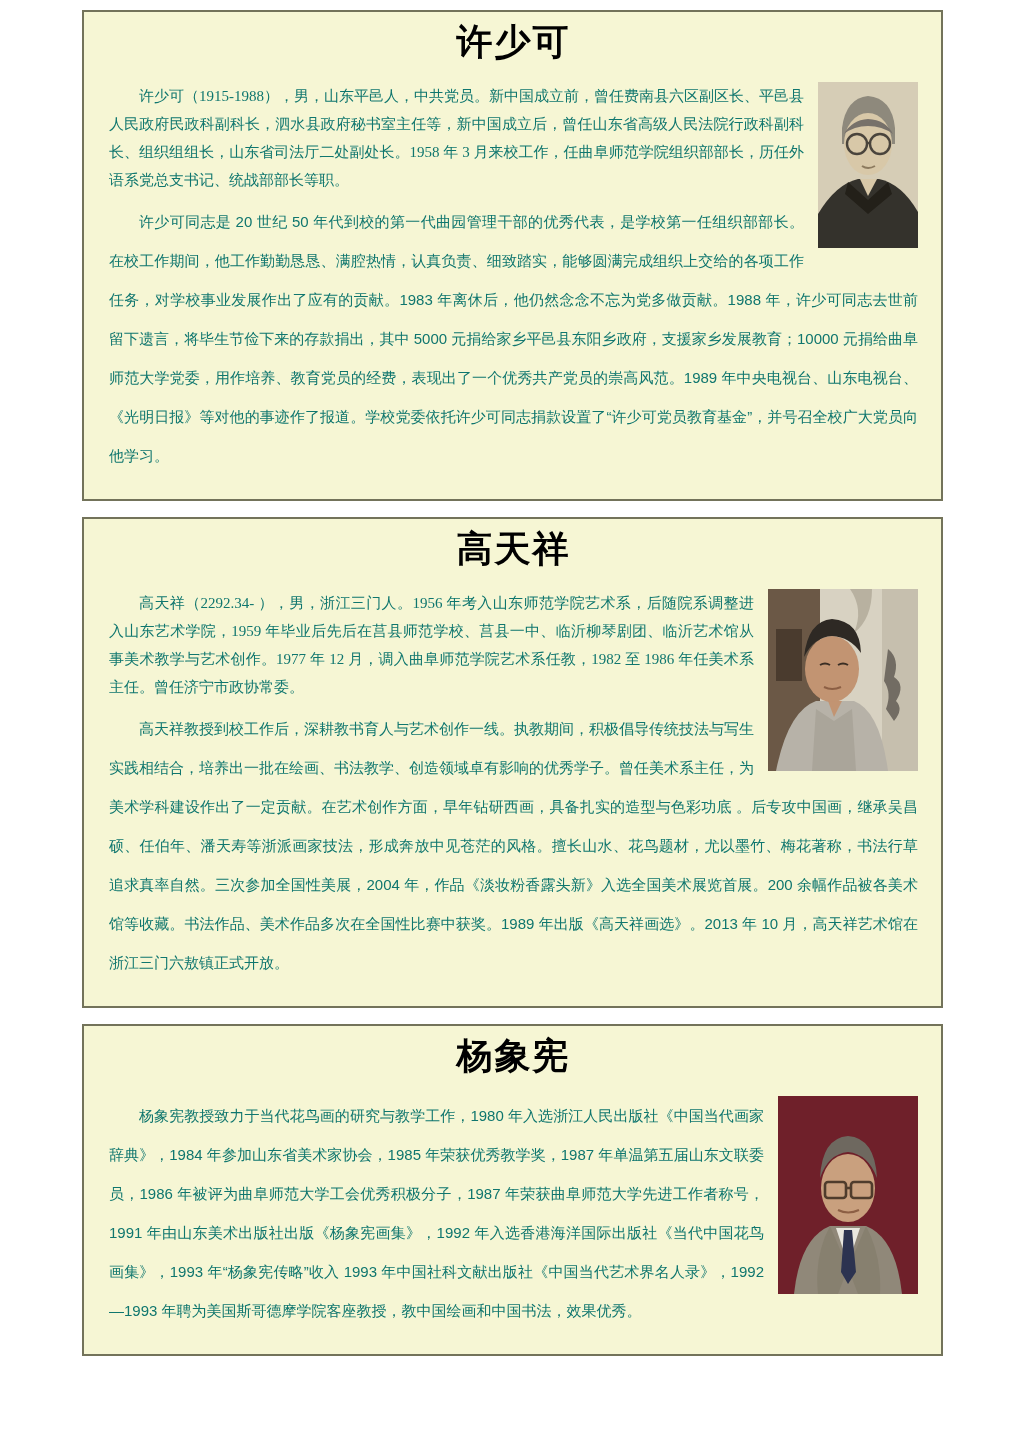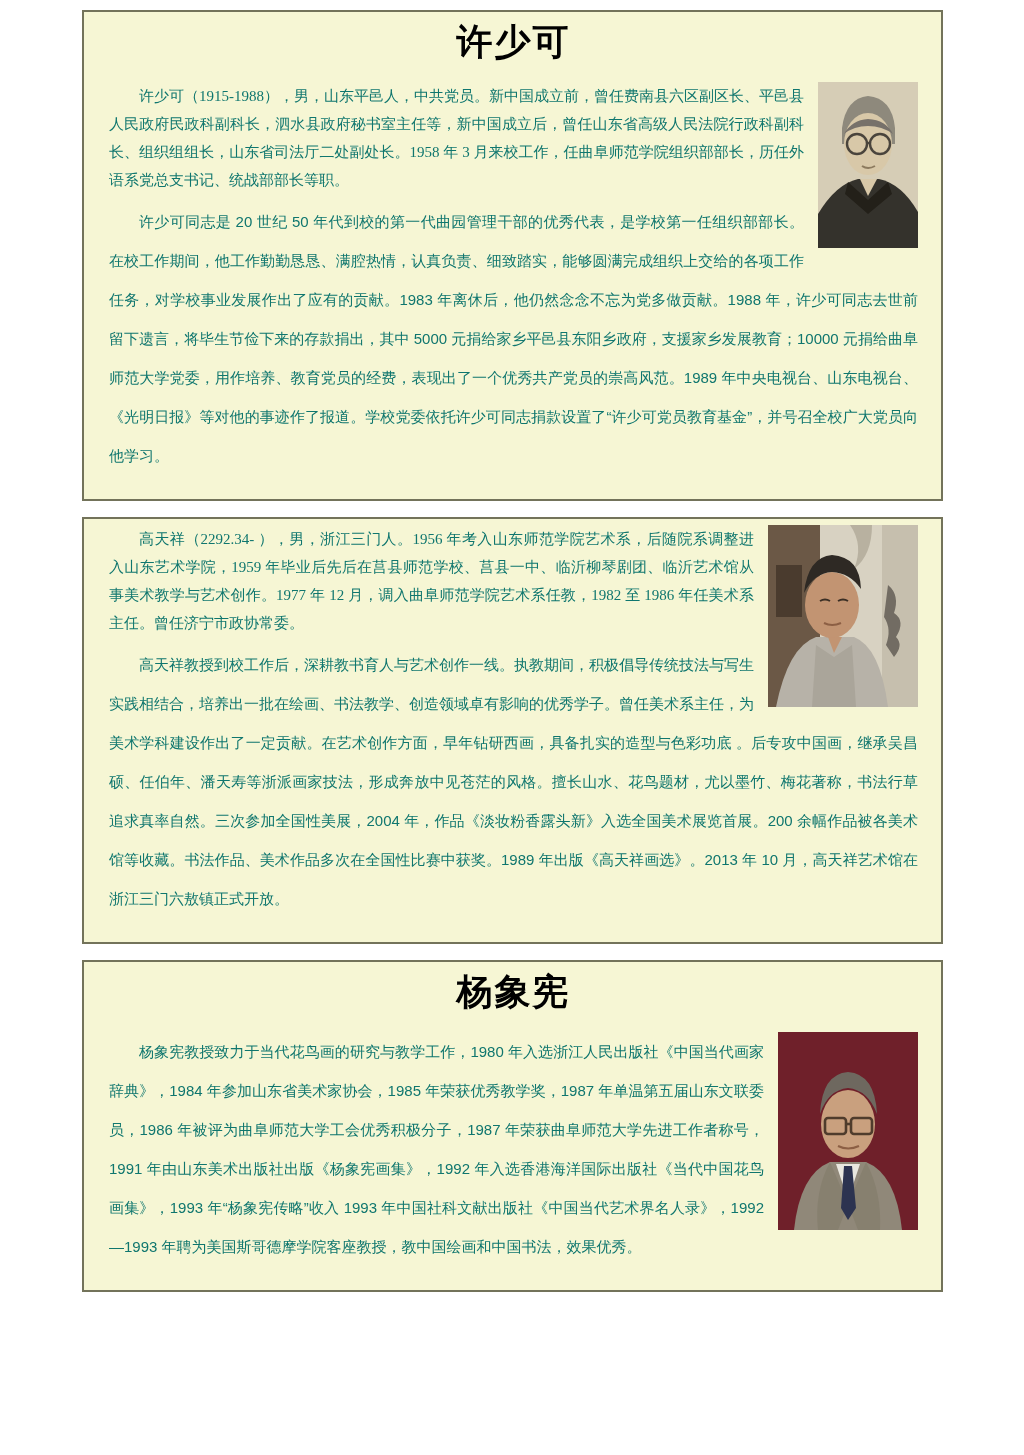--- a/index.html
+++ b/index.html
@@ -83,20 +83,21 @@
         <path d="M0 166 L0 132 Q18 102 40 97 L61 97 Q84 102 100 130 L100 166 Z" fill="#34322c"></path>
         <path d="M42 97 L50 114 L59 97 Z" fill="#d8c8a8"></path>
         <path d="M30 100 L50 118 L70 100 L74 112 L50 132 L27 112 Z" fill="#232019"></path>
       </svg>
     </figure>
     <p class="para kai">许少可（1915-1988），男，山东平邑人，中共党员。新中国成立前，曾任费南县六区副区长、平邑县人民政府民政科副科长，泗水县政府秘书室主任等，新中国成立后，曾任山东省高级人民法院行政科副科长、组织组组长，山东省司法厅二处副处长。1958 年 3 月来校工作，任曲阜师范学院组织部部长，历任外语系党总支书记、统战部部长等职。</p>
     <p class="para hei">许少可同志是 20 世纪 50 年代到校的第一代曲园管理干部的优秀代表，是学校第一任组织部部长。在校工作期间，他工作勤勤恳恳、满腔热情，认真负责、细致踏实，能够圆满完成组织上交给的各项工作任务，对学校事业发展作出了应有的贡献。1983 年离休后，他仍然念念不忘为党多做贡献。1988 年，许少可同志去世前留下遗言，将毕生节俭下来的存款捐出，其中 5000 元捐给家乡平邑县东阳乡政府，支援家乡发展教育；10000 元捐给曲阜师范大学党委，用作培养、教育党员的经费，表现出了一个优秀共产党员的崇高风范。1989 年中央电视台、山东电视台、《光明日报》等对他的事迹作了报道。学校党委依托许少可同志捐款设置了“许少可党员教育基金”，并号召全校广大党员向他学习。</p>
   </section>
 
   <section class="card">
+    <h1 class="card-title">高天祥</h1>
     <figure class="photo photo-2">
       <svg width="150" height="182" viewBox="0 0 150 182">
         <rect width="150" height="182" fill="#6b5846"></rect>
         <rect x="52" width="62" height="182" fill="#d8d2c2"></rect>
         <path d="M82 0 Q96 20 86 44 Q104 30 104 0 Z" fill="#b8b1a0"></path>
         <rect x="114" width="36" height="182" fill="#c6bfae"></rect>
         <path d="M120 60 Q132 70 126 88 Q138 96 128 112 Q136 120 126 132 L118 120 Q124 104 116 92 Z" fill="#55504a" opacity="0.75"></path>
         <rect x="8" y="40" width="26" height="52" fill="#4a3b2e"></rect>
         <path d="M8 182 Q20 122 48 112 L86 112 Q112 122 120 182 Z" fill="#b7b2a8"></path>
         <path d="M60 112 L66 128 L74 112 Z" fill="#c29472"></path>

